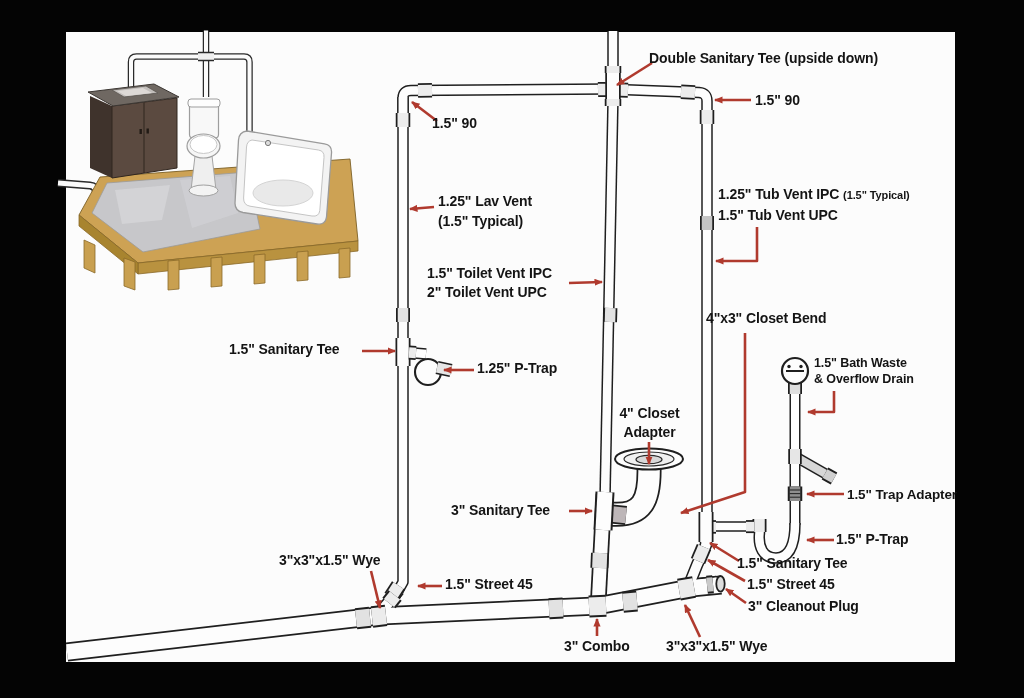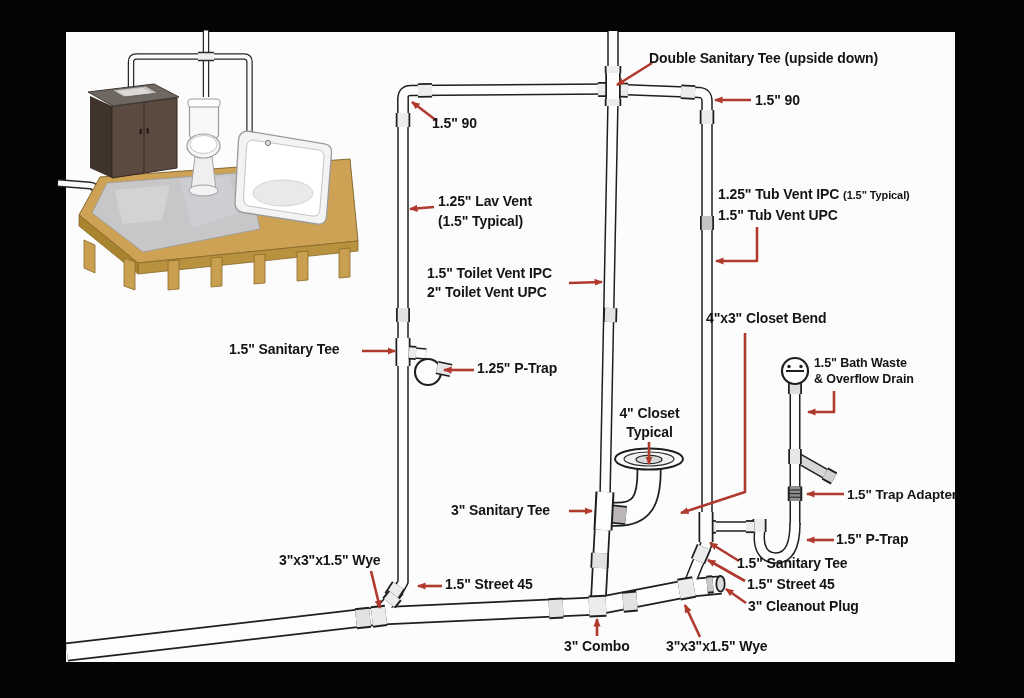--- a/index.html
+++ b/index.html
@@ -309,21 +309,21 @@
     <div class="lbl" style="left:477px;top:361px">1.25" P-Trap</div>
     <div class="lbl" style="left:706px;top:311px">4"x3" Closet Bend</div>
 
     <div class="lbl f12" style="left:814px;top:355px">
       <div class="ln">1.5" Bath Waste</div>
       <div class="ln">&amp; Overflow Drain</div>
     </div>
 
     <div class="lbl ctr" style="left:601px;top:404px;width:97px">
       <div class="ln">4" Closet</div>
-      <div class="ln">Typical</div>
+      <div class="ln">Adapter</div>
     </div>
 
     <div class="lbl" style="left:451px;top:503px">3" Sanitary Tee</div>
     <div class="lbl" style="left:279px;top:553px">3"x3"x1.5" Wye</div>
     <div class="lbl" style="left:445px;top:577px">1.5" Street 45</div>
 
     <div class="lbl f13" style="left:847px;top:488px">1.5" Trap Adapter</div>
     <div class="lbl" style="left:836px;top:532px">1.5" P-Trap</div>
     <div class="lbl" style="left:737px;top:556px">1.5" Sanitary Tee</div>
     <div class="lbl" style="left:747px;top:577px">1.5" Street 45</div>

